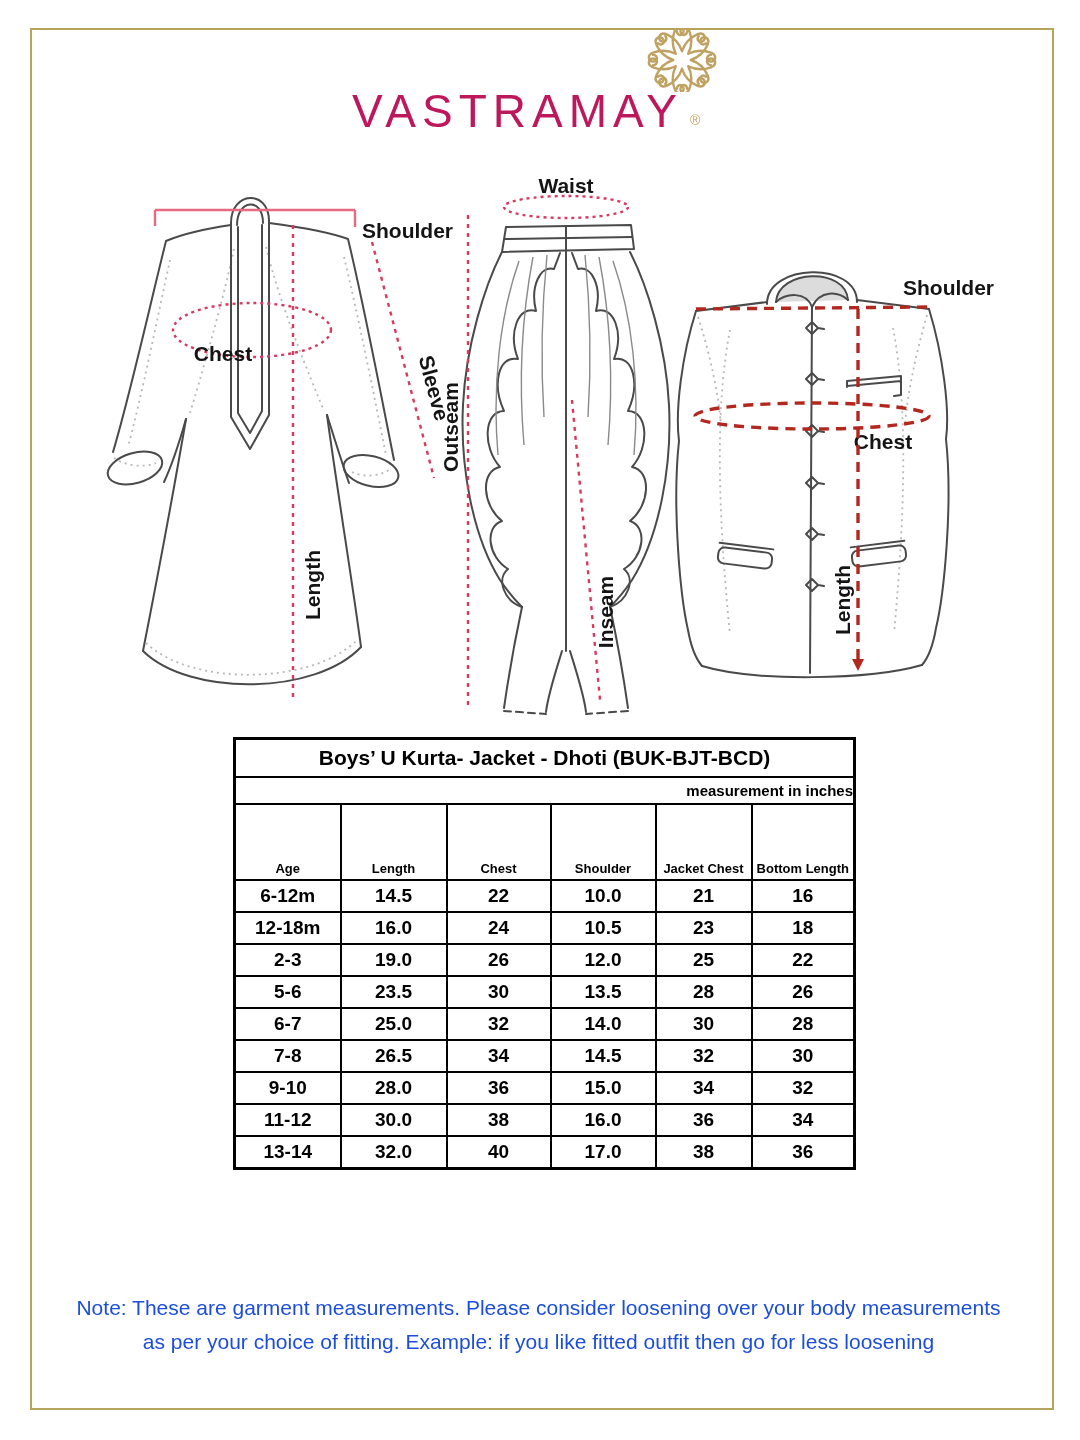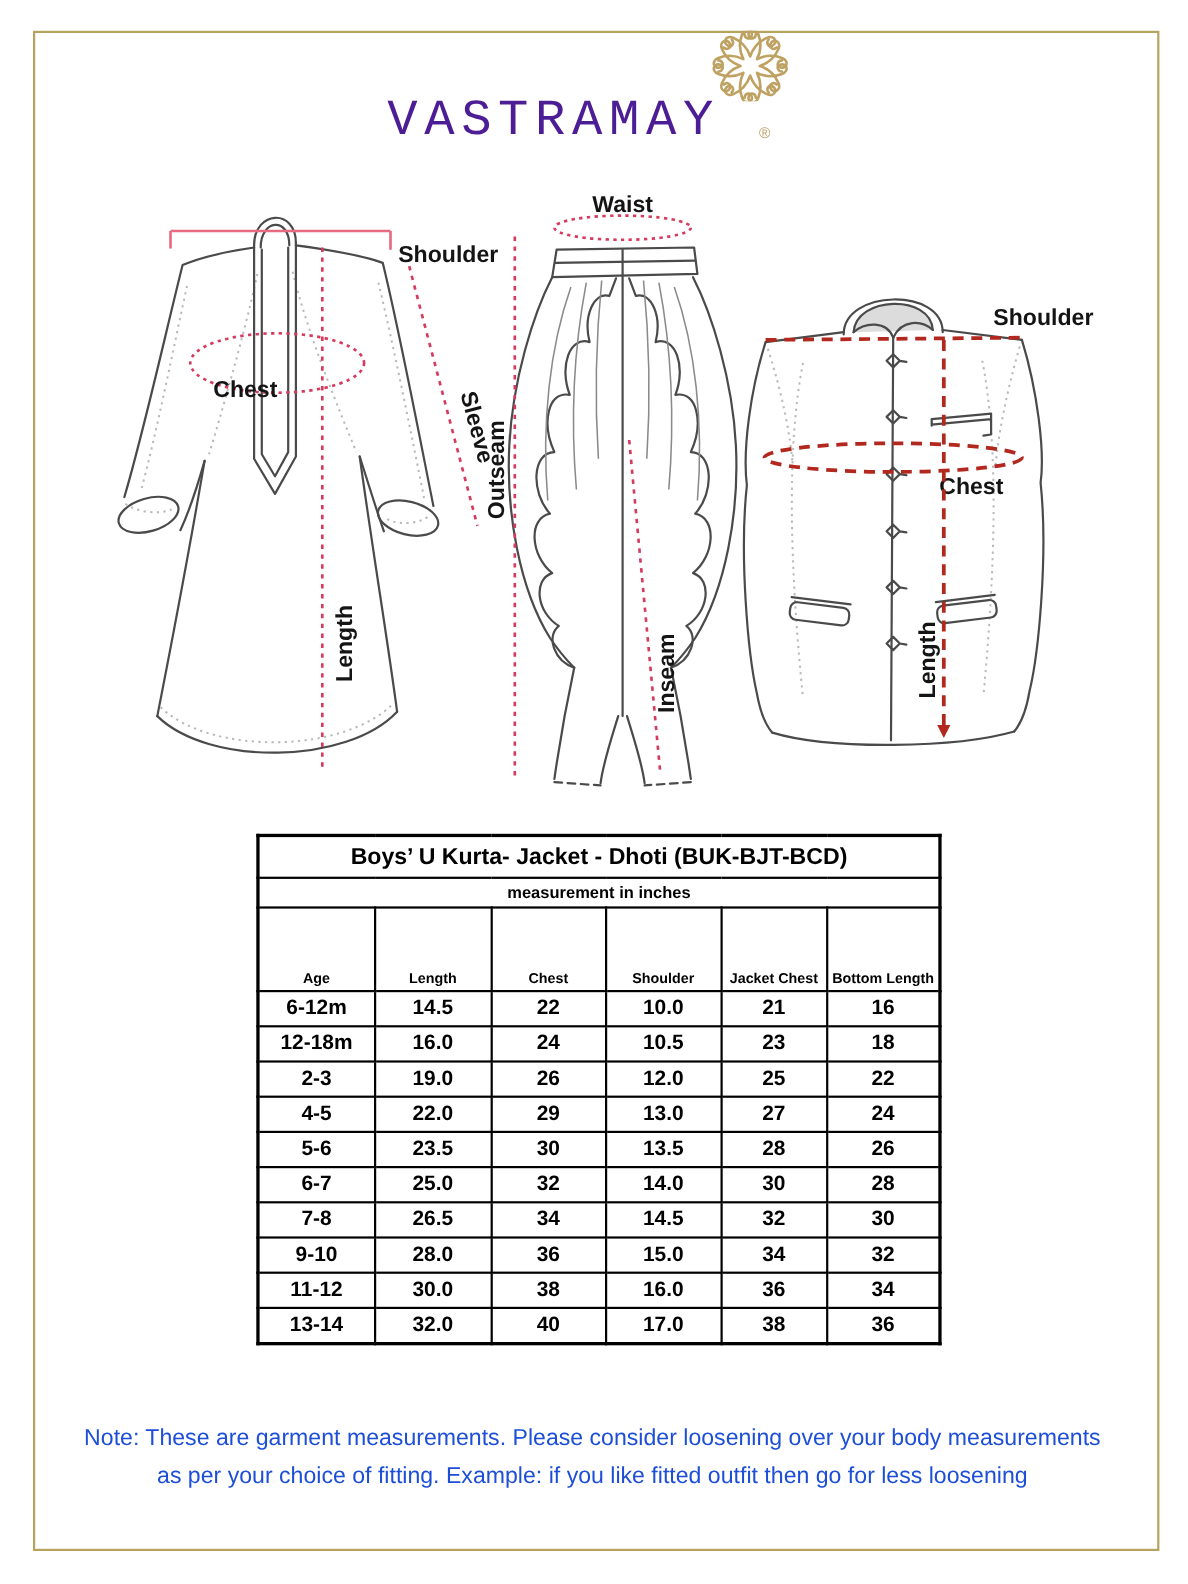--- a/index.html
+++ b/index.html
@@ -2,43 +2,43 @@
 <html><head>
 <meta charset="utf-8">
 <style>
   html,body{margin:0;padding:0;background:#ffffff;}
   .page{position:relative;width:1080px;height:1440px;background:#fff;overflow:hidden;
         font-family:"Liberation Sans",sans-serif;}
   .frame{position:absolute;left:30px;top:28px;width:1020px;height:1378px;
          border:2px solid #b5a35e;}
   
   .wordmark{position:absolute;left:352px;top:84px;font-size:46px;letter-spacing:6px;
-            color:#4c1d95;font-weight:400;white-space:nowrap;font-family:Liberation Mono, monospace;}
+            color:#be185d;font-weight:400;white-space:nowrap;}
   .regmark{position:absolute;left:690px;top:112px;font-size:14px;color:#bfa262;}
   .flower{position:absolute;left:646px;top:28px;width:72px;height:64px;}
   
   .diagrams{position:absolute;left:30px;top:165px;width:1024px;height:575px;}
   .diagrams .lbl{font-family:"Liberation Sans",sans-serif;font-weight:bold;
                  font-size:21px;fill:#141414;}
   .outline{fill:none;stroke:#4a4a4a;stroke-width:2;stroke-linecap:round;stroke-linejoin:round;}
   .outline-f{fill:#ffffff;stroke:#4a4a4a;stroke-width:2;stroke-linejoin:round;}
   .stitch{fill:none;stroke:#b8b8b8;stroke-width:1.8;stroke-dasharray:2 4;}
   .fold{fill:none;stroke:#8a8a8a;stroke-width:1.4;}
   .m-pink{fill:none;stroke:#d63a5e;stroke-width:2.4;stroke-dasharray:4 5;}
   .m-pink-dot{fill:none;stroke:#d63a5e;stroke-width:2.4;stroke-dasharray:3 4;}
   .m-pink-solid{fill:none;stroke:#e66a80;stroke-width:2.4;}
   .m-red{fill:none;stroke:#b3281e;stroke-width:3.4;stroke-dasharray:10 7;}
   
   .table-wrap{position:absolute;left:233px;top:737px;}
   table.size-table{border-collapse:collapse;width:620px;table-layout:fixed;
-                   border:3px solid #000;background:#fff;margin-top:21px;}
+                   border:3px solid #000;background:#fff;}
   .size-table td,.size-table th{border:2px solid #000;text-align:center;
                    font-weight:bold;color:#000;padding:0;}
   .size-table .t-title{font-size:21px;height:36px;}
-  .size-table .t-sub{font-size:15px;height:25px;}
+  .size-table .t-sub{font-size:15px;height:25px;text-align:right;}
   .size-table th{font-size:13px;height:74px;vertical-align:bottom;
                  padding-bottom:0;line-height:1.45;}
   .size-table tbody td{font-size:19px;height:30px;}
   
   .note{position:absolute;left:55px;top:1291px;width:967px;text-align:center;
         font-size:21px;color:#1d4ed8;line-height:34px;}
 </style>
 </head>
 <body>
 
@@ -219,28 +219,20 @@
           </tr>
           <tr>
             <td>2-3</td>
             <td>19.0</td>
             <td>26</td>
             <td>12.0</td>
             <td>25</td>
             <td>22</td>
           </tr>
           <tr>
-            <td>4-5</td>
-            <td>22.0</td>
-            <td>29</td>
-            <td>13.0</td>
-            <td>27</td>
-            <td>24</td>
-          </tr>
-          <tr>
             <td>5-6</td>
             <td>23.5</td>
             <td>30</td>
             <td>13.5</td>
             <td>28</td>
             <td>26</td>
           </tr>
           <tr>
             <td>6-7</td>
             <td>25.0</td>

